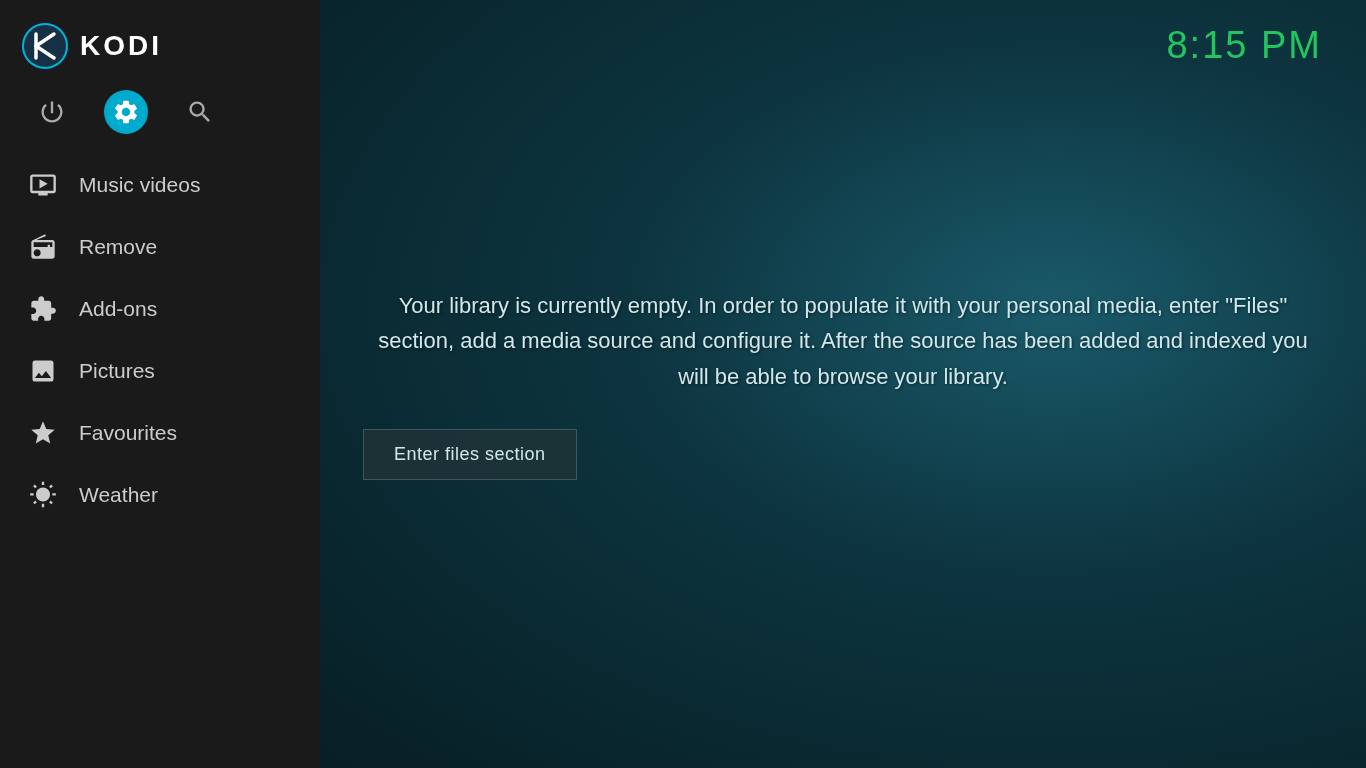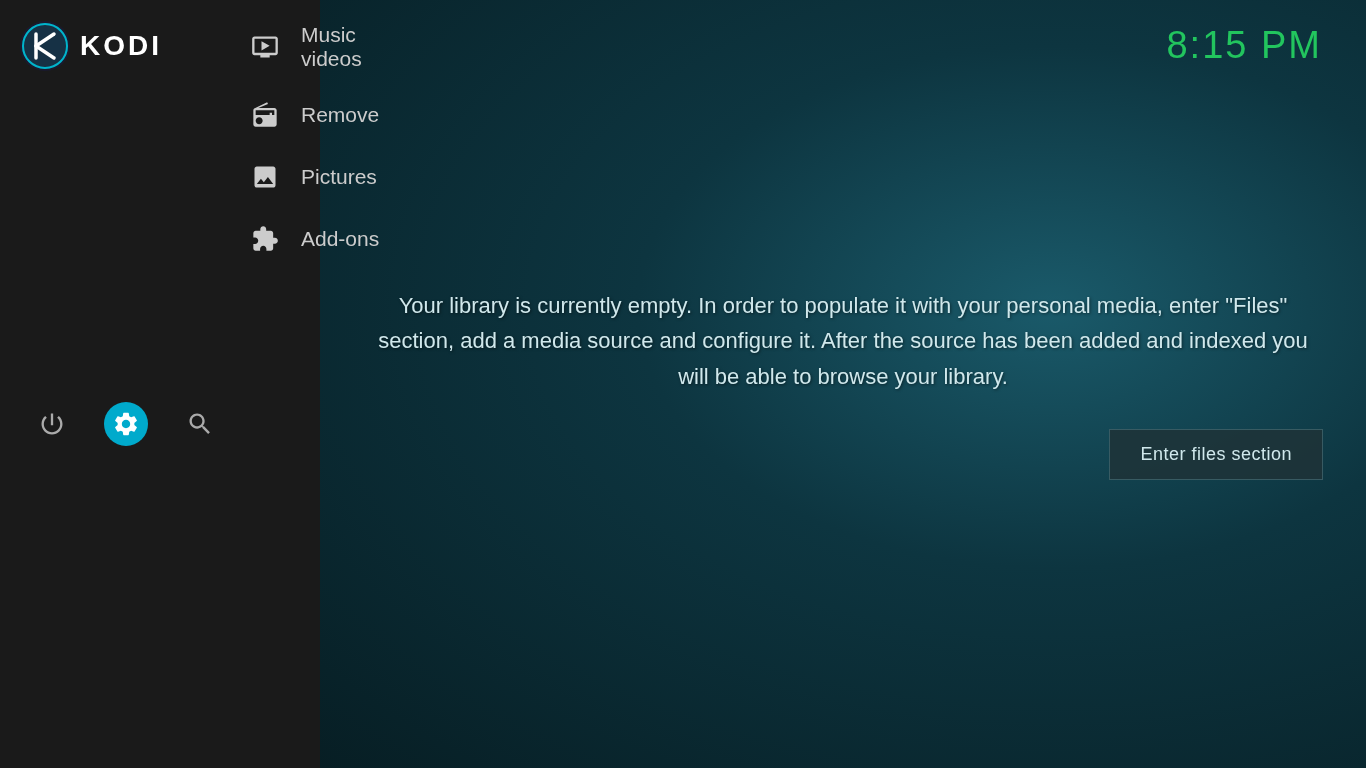--- a/index.html
+++ b/index.html
@@ -23,21 +23,21 @@
     }
 
     
     .sidebar {
       position: fixed;
       top: 0; left: 0;
       width: 320px;
       height: 768px;
       background: #1a1a1a;
       display: flex;
-      flex-direction: row;
+      flex-direction: column;
       z-index: 10;
     }
 
     
     .header {
       position: fixed;
       top: 8px; left: 0; right: 0;
       height: 75px;
       display: flex;
       align-items: center;
@@ -152,21 +152,21 @@
       color: #d0e8ec;
       font-size: 22px;
       line-height: 1.6;
       margin-bottom: 35px;
       text-shadow: 1px 1px 3px rgba(0,0,0,0.5);
     }
 
     .action-buttons {
       display: flex;
       gap: 10px;
-      justify-content: flex-end;
+      justify-content: space-between;
       flex-wrap: wrap;
     }
 
     .action-btn {
       background: rgba(30, 50, 55, 0.85);
       color: #d0e8ec;
       border: 1px solid rgba(100, 150, 160, 0.4);
       padding: 14px 30px;
       font-size: 18px;
       cursor: pointer;
@@ -243,37 +243,53 @@
         <svg class="svg-icon" viewBox="0 0 24 24">
           <path d="M3.24 6.15C2.51 6.43 2 7.17 2 8v12c0 1.1.89 2 2 2h16c1.11 0 2-.9 2-2V8c0-1.11-.89-2-2-2H6.3l8.26-3.34L13.85 1 3.24 6.15zM7 20c-1.66 0-3-1.34-3-3s1.34-3 3-3 3 1.34 3 3-1.34 3-3 3zm13-8h-2v-2h-2v2H4V8h16v4z"></path>
         </svg>
       </div>
       <span class="nav-label">Remove</span>
     </div>
 
     <div class="nav-item">
       <div class="nav-icon">
         <svg class="svg-icon" viewBox="0 0 24 24">
+          <path d="M20.5 11H19V7c0-1.1-.9-2-2-2h-4V3.5C13 2.12 11.88 1 10.5 1S8 2.12 8 3.5V5H4c-1.1 0-1.99.9-1.99 2v3.8H3.5c1.49 0 2.7 1.21 2.7 2.7s-1.21 2.7-2.7 2.7H2V20c0 1.1.9 2 2 2h3.8v-1.5c0-1.49 1.21-2.7 2.7-2.7 1.49 0 2.7 1.21 2.7 2.7V22H17c1.1 0 2-.9 2-2v-4h1.5c1.38 0 2.5-1.12 2.5-2.5S21.88 11 20.5 11z"></path>
+        </svg>
+      </div>
+      <span class="nav-label">Add-ons</span>
+    </div>
+
+    <div class="nav-item">
+      <div class="nav-icon">
+        <svg class="svg-icon" viewBox="0 0 24 24">
           <path d="M21 19V5c0-1.1-.9-2-2-2H5c-1.1 0-2 .9-2 2v14c0 1.1.9 2 2 2h14c1.1 0 2-.9 2-2zM8.5 13.5l2.5 3.01L14.5 12l4.5 6H5l3.5-4.5z"></path>
         </svg>
       </div>
       <span class="nav-label">Pictures</span>
     </div>
 
-    <div class="nav-item">
-      <div class="nav-icon">
-        <svg class="svg-icon" viewBox="0 0 24 24">
-          <path d="M20.5 11H19V7c0-1.1-.9-2-2-2h-4V3.5C13 2.12 11.88 1 10.5 1S8 2.12 8 3.5V5H4c-1.1 0-1.99.9-1.99 2v3.8H3.5c1.49 0 2.7 1.21 2.7 2.7s-1.21 2.7-2.7 2.7H2V20c0 1.1.9 2 2 2h3.8v-1.5c0-1.49 1.21-2.7 2.7-2.7 1.49 0 2.7 1.21 2.7 2.7V22H17c1.1 0 2-.9 2-2v-4h1.5c1.38 0 2.5-1.12 2.5-2.5S21.88 11 20.5 11z"></path>
-        </svg>
-      </div>
-      <span class="nav-label">Add-ons</span>
-    </div>
-
-
-
+
+    <div class="nav-item">
+      <div class="nav-icon">
+        <svg class="svg-icon" viewBox="0 0 24 24">
+          <path d="M12 17.27L18.18 21l-1.64-7.03L22 9.24l-7.19-.61L12 2 9.19 8.63 2 9.24l5.46 4.73L5.82 21z"></path>
+        </svg>
+      </div>
+      <span class="nav-label">Favourites</span>
+    </div>
+
+    <div class="nav-item">
+      <div class="nav-icon">
+        <svg class="svg-icon" viewBox="0 0 24 24">
+          <path d="M6.76 4.84l-1.8-1.79-1.41 1.41 1.79 1.79 1.42-1.41zM4 10.5H1v2h3v-2zm9-9.95h-2V3.5h2V.55zm7.45 3.91l-1.41-1.41-1.79 1.79 1.41 1.41 1.79-1.79zm-3.21 13.7l1.79 1.8 1.41-1.41-1.8-1.79-1.4 1.4zM20 10.5v2h3v-2h-3zm-8-5c-3.31 0-6 2.69-6 6s2.69 6 6 6 6-2.69 6-6-2.69-6-6-6zm-1 16.95h2V19.5h-2v2.95zm-7.45-3.91l1.41 1.41 1.79-1.8-1.41-1.41-1.79 1.8z"></path>
+        </svg>
+      </div>
+      <span class="nav-label">Weather</span>
+    </div>
 
   </div>
 </div>
 
 <div class="main-content">
   <div class="library-message">
     <p>Your library is currently empty. In order to populate it with your personal media, enter "Files" section, add a media source and configure it. After the source has been added and indexed you will be able to browse your library.</p>
     <div class="action-buttons">
       <button class="action-btn">Enter files section</button>
     </div>

